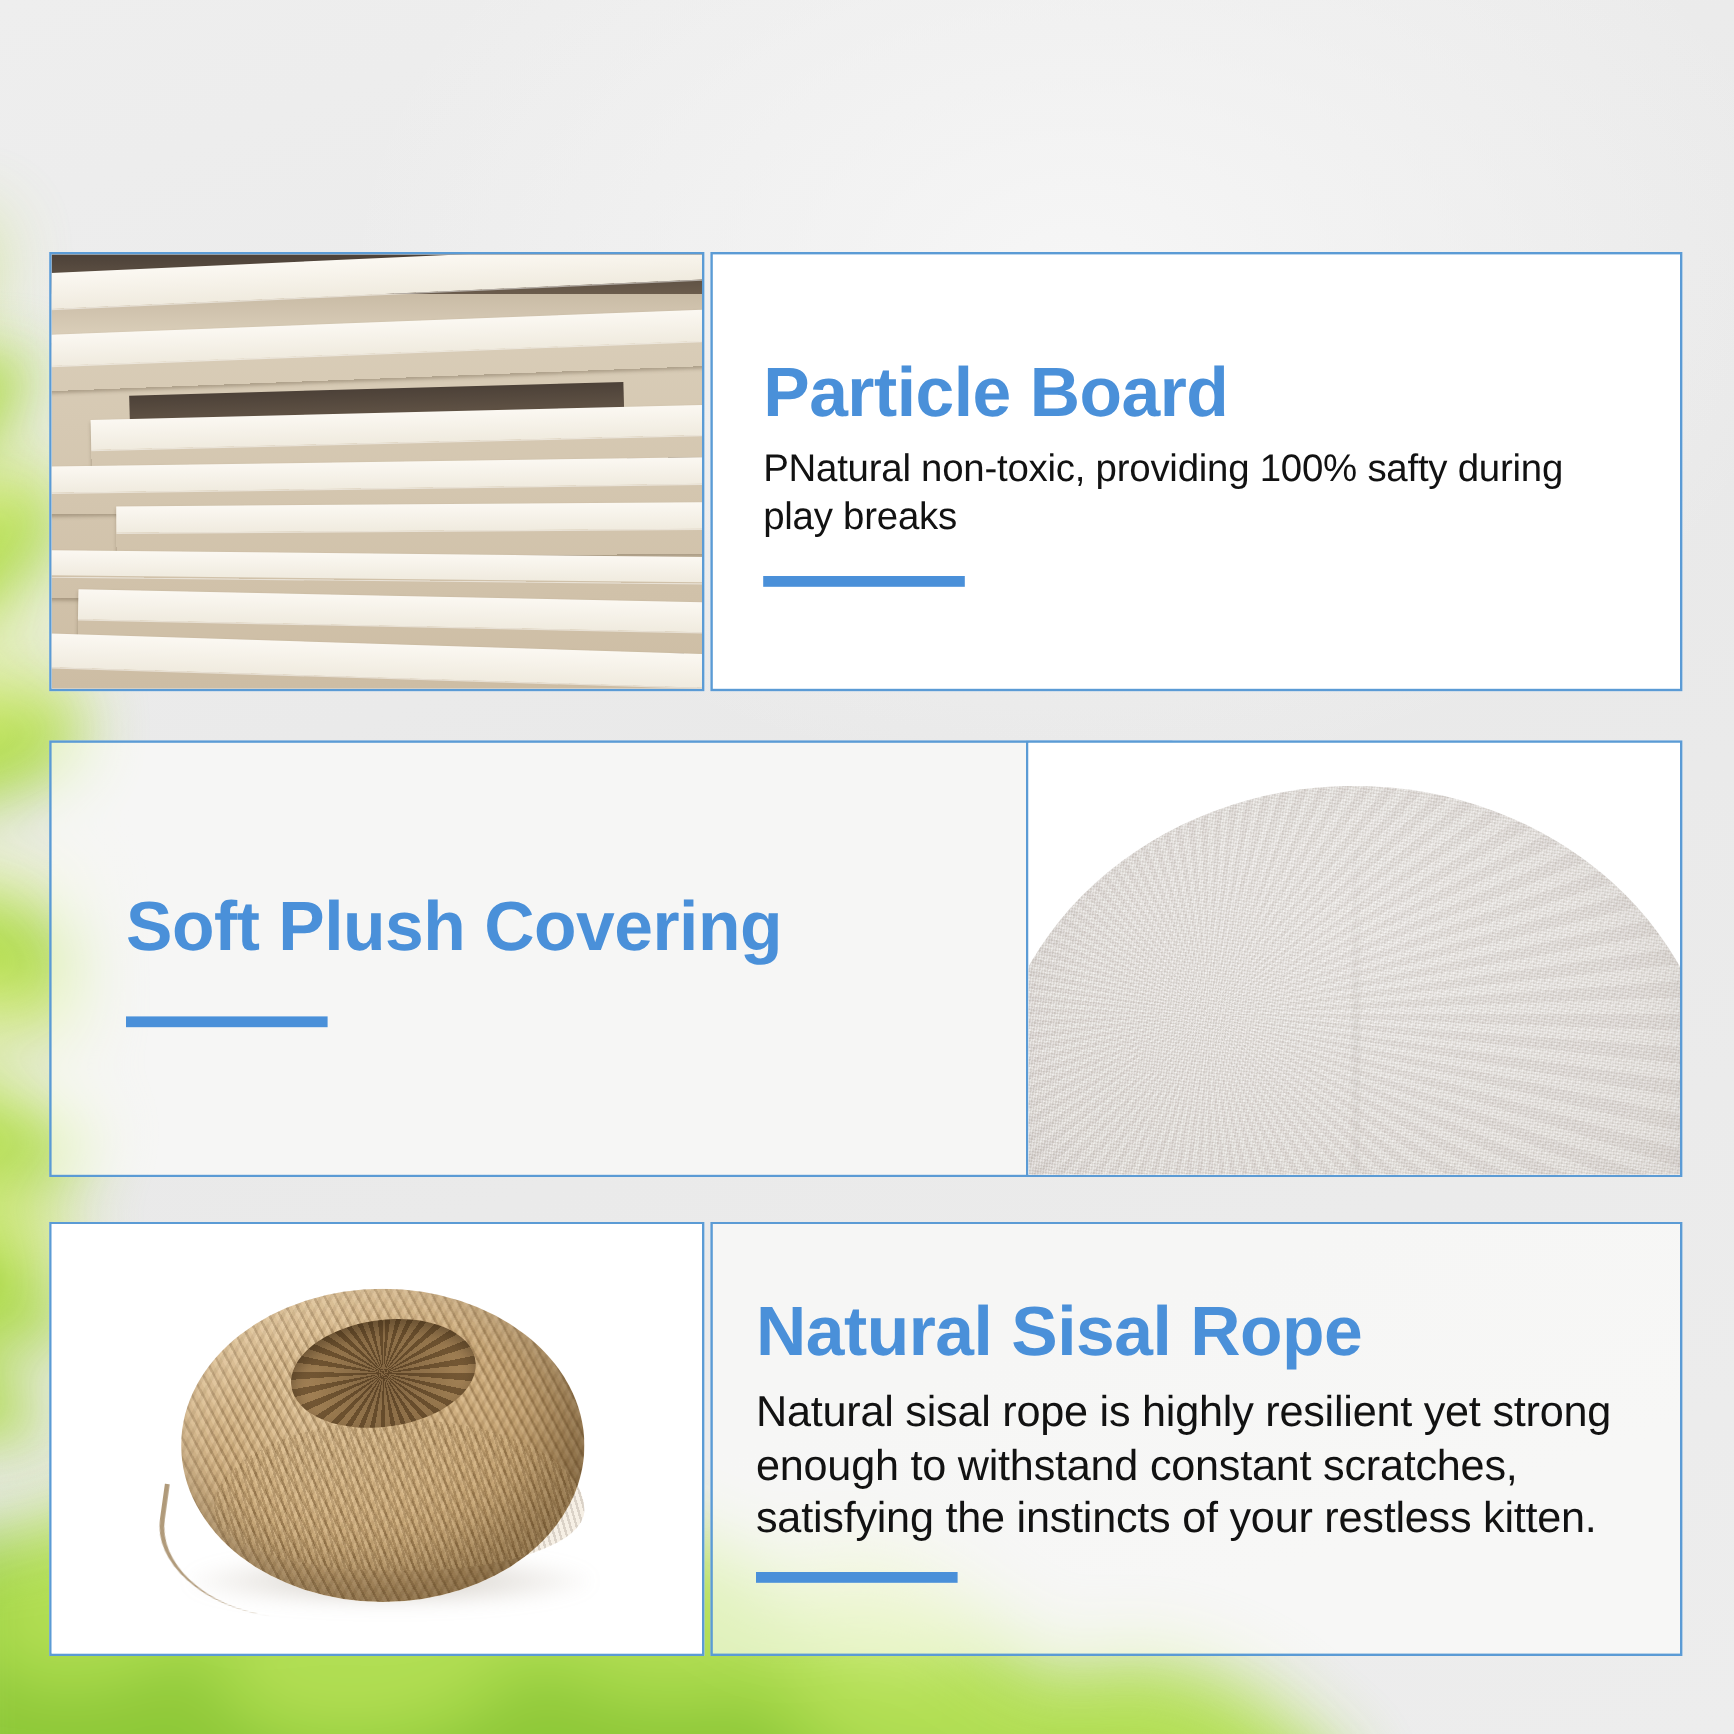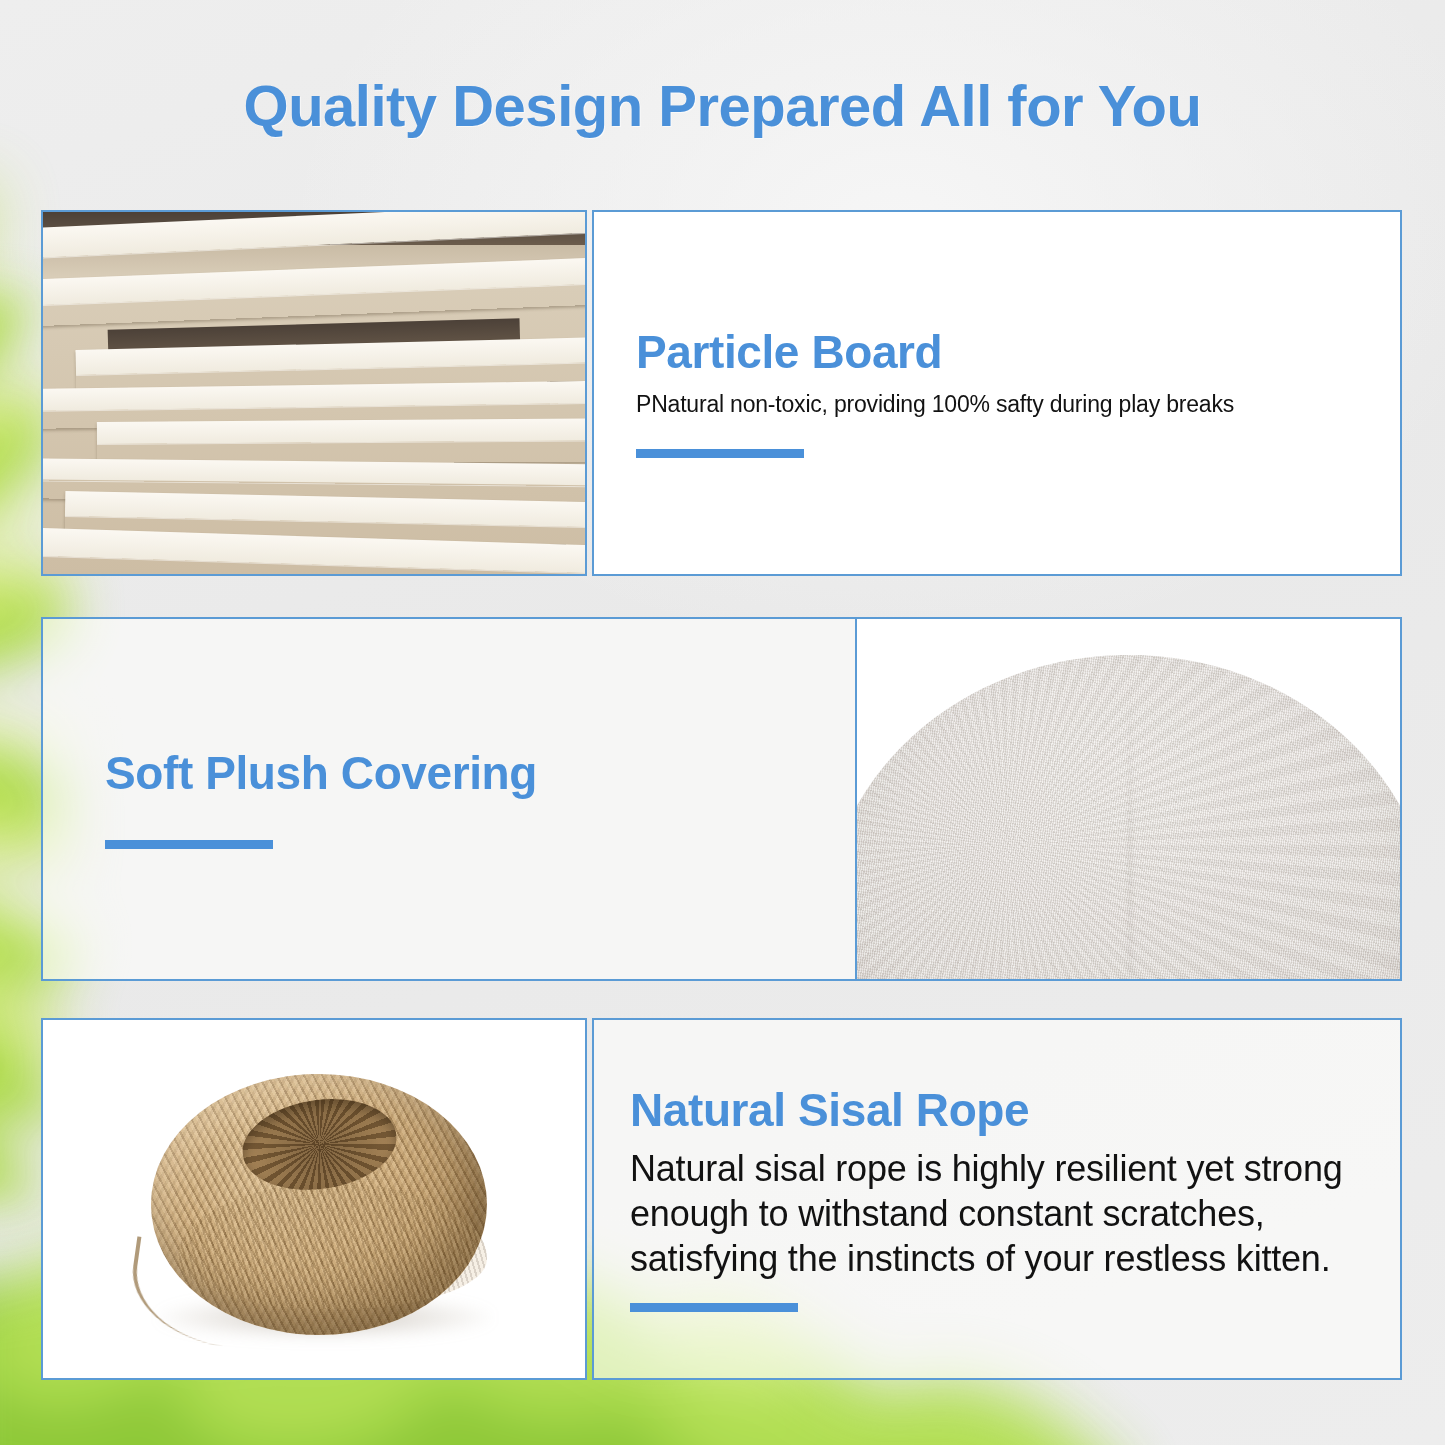--- a/index.html
+++ b/index.html
@@ -90,30 +90,30 @@
     position: absolute;
     inset: 0;
     padding: 0 42px;
     display: flex;
     flex-direction: column;
     justify-content: center;
   }
 
   .card-title {
     color: #4a90d9;
-    font-size: 46px;
+    font-size: 58px;
     font-weight: 700;
     letter-spacing: -0.4px;
     line-height: 1.08;
     margin: 0 0 12px 0;
     white-space: nowrap;
   }
   .card-desc {
     color: #121212;
-    font-size: 23px;
+    font-size: 32px;
     line-height: 1.24;
     margin: 0;
     font-weight: 400;
     letter-spacing: -0.2px;
   }
   .accent-bar {
     width: 168px;
     height: 9px;
     background: #4a90d9;
     margin-top: 30px;
@@ -337,21 +337,20 @@
       <ellipse cx="830" cy="320" rx="140" ry="80" transform="rotate(18 830 320)"></ellipse>
       <ellipse cx="1050" cy="370" rx="130" ry="76" transform="rotate(26 1050 370)"></ellipse>
     </g>
     <g fill="#d8f08a" opacity=".65">
       <ellipse cx="240" cy="180" rx="85" ry="45" transform="rotate(-25 240 180)"></ellipse>
       <ellipse cx="520" cy="195" rx="90" ry="46" transform="rotate(-6 520 195)"></ellipse>
       <ellipse cx="790" cy="245" rx="85" ry="44" transform="rotate(16 790 245)"></ellipse>
     </g>
   </svg>
 
-  <div class="page-title">Quality Design Prepared All for You</div>
 
   <div class="panel opaque" style="left:41px; top:210px; width:546px; height:366px; padding:0;">
     <div class="img-particleboard">
       <div class="pb-dark" style="left:0; top:0; width:100%; height:9%;"></div>
 
       <div class="pb-slab" style="top:5%; height:16%; transform:rotate(-2.6deg);">
         <div class="pb-face" style="height:52%;"></div>
         <div class="pb-edge" style="height:48%;"></div>
       </div>
       <div class="pb-slab" style="top:19%; height:13%; transform:rotate(-2.2deg);">

